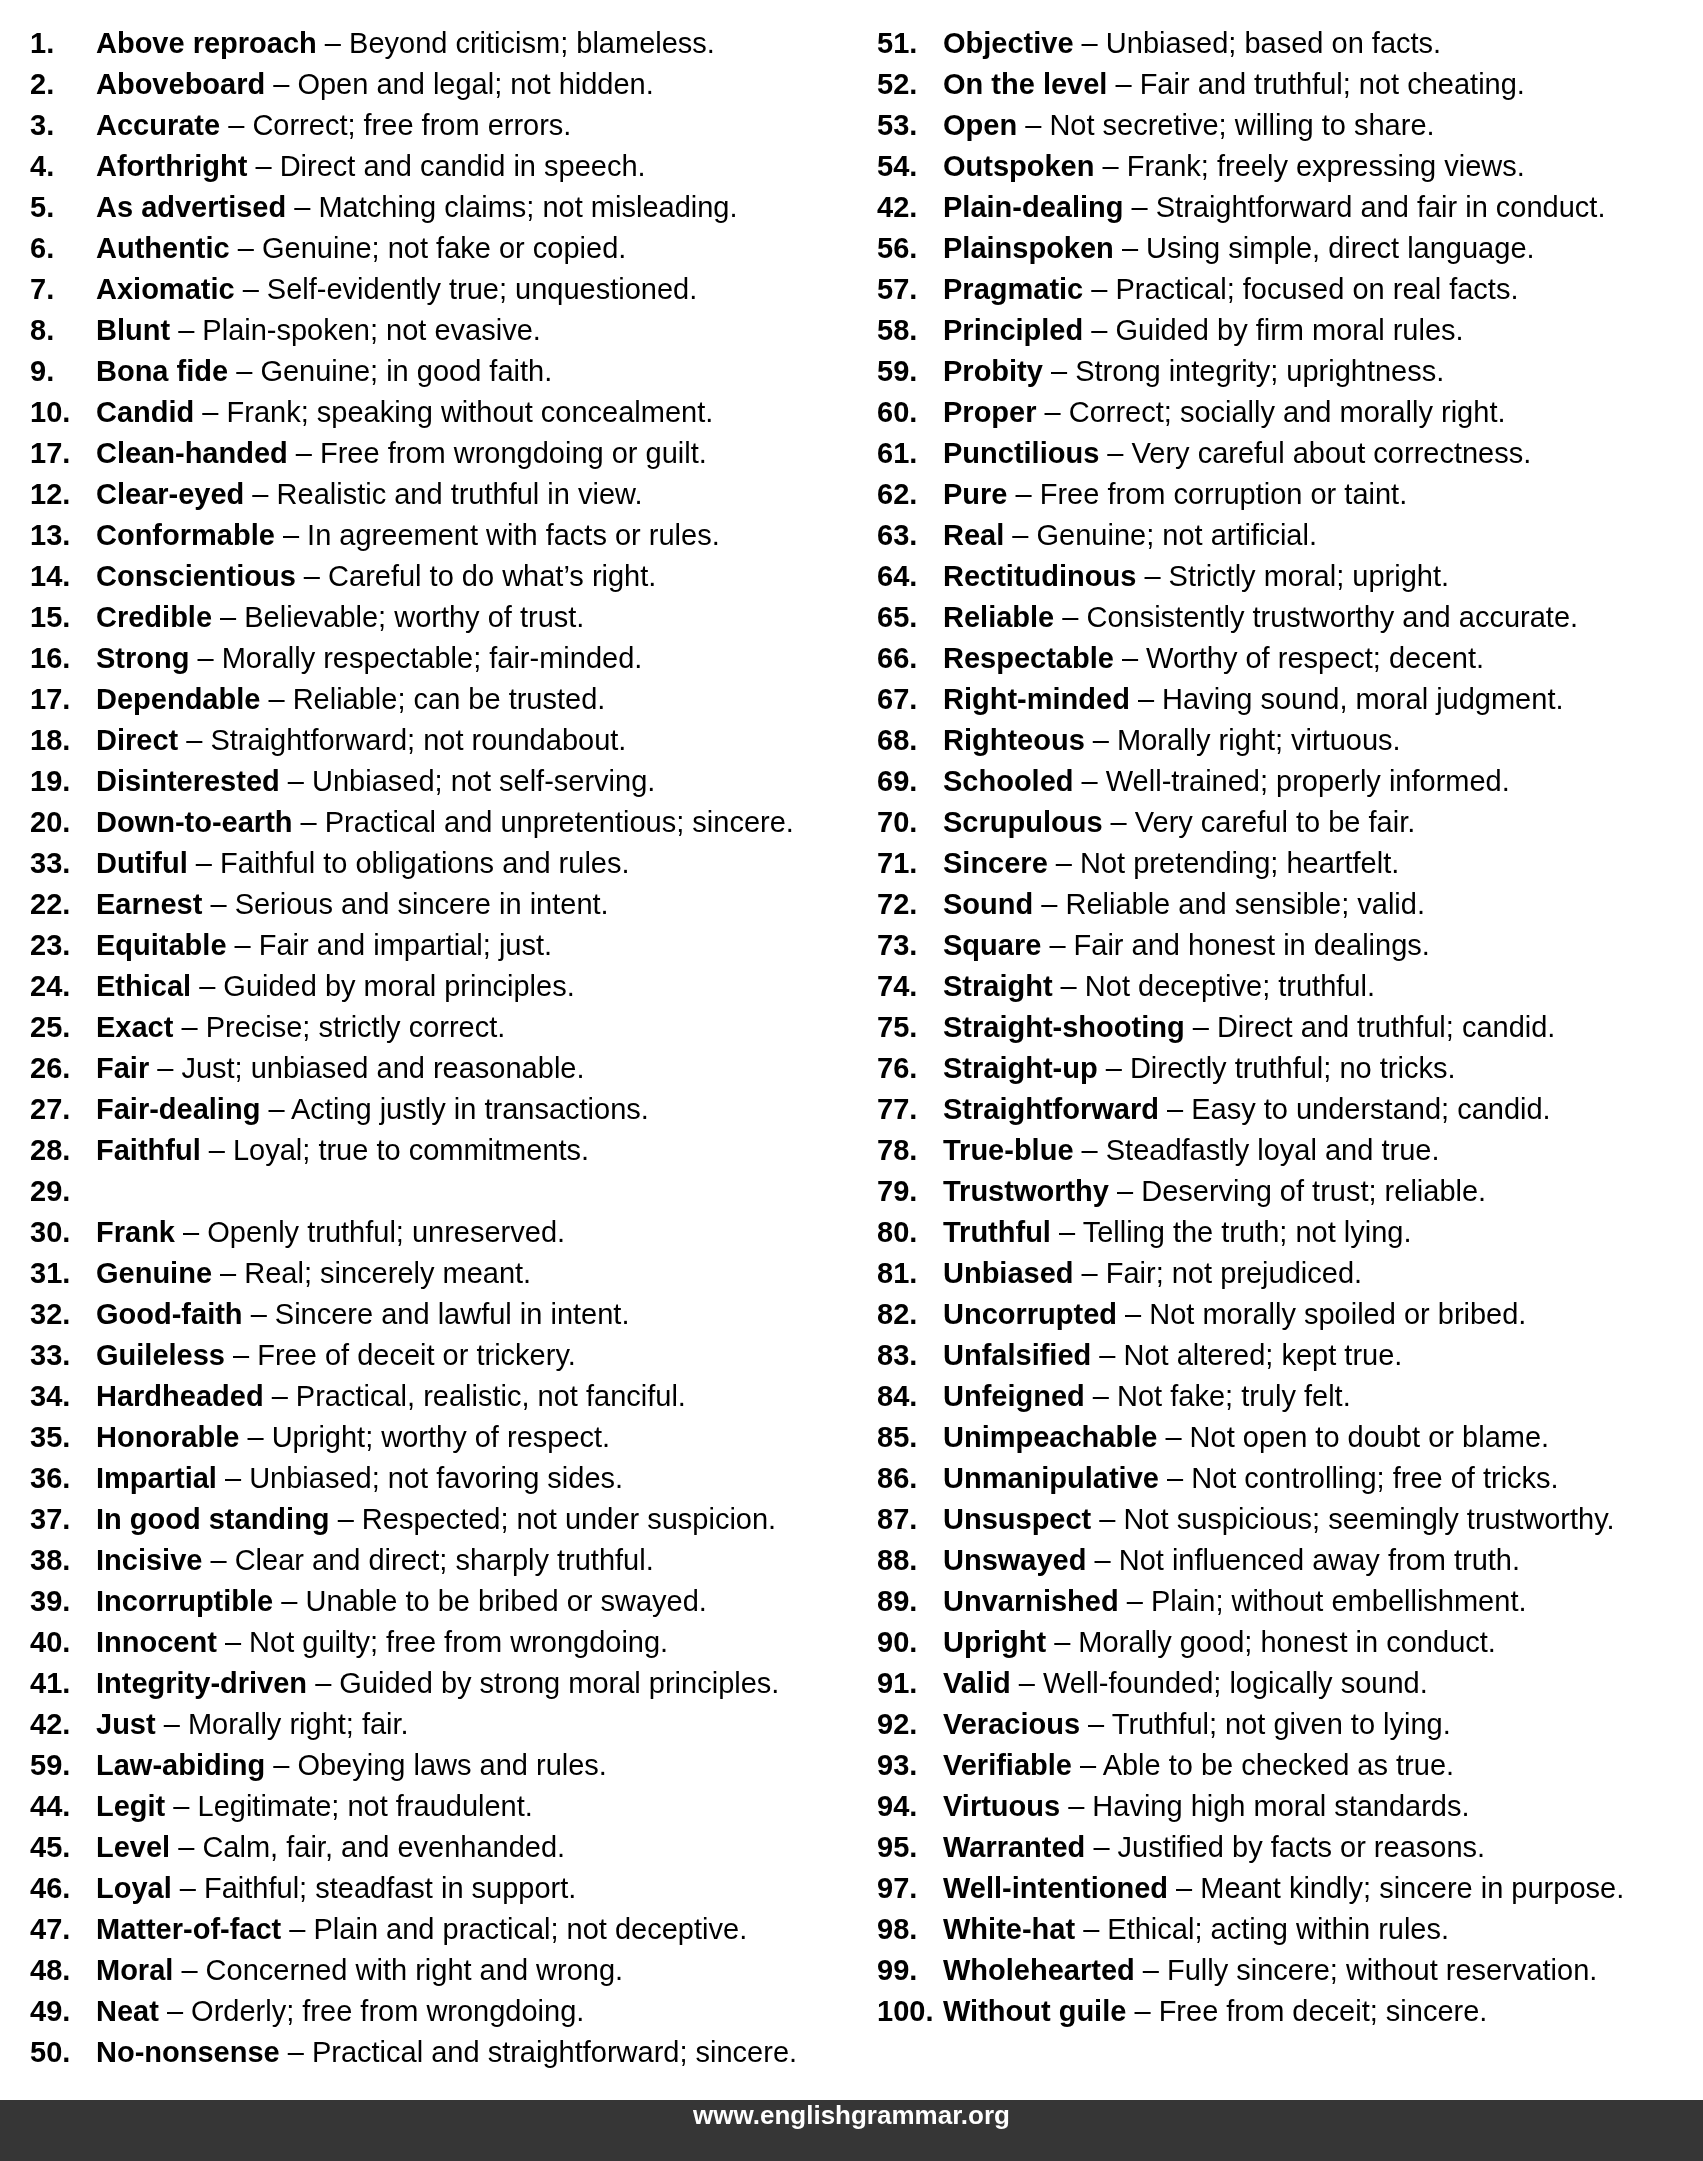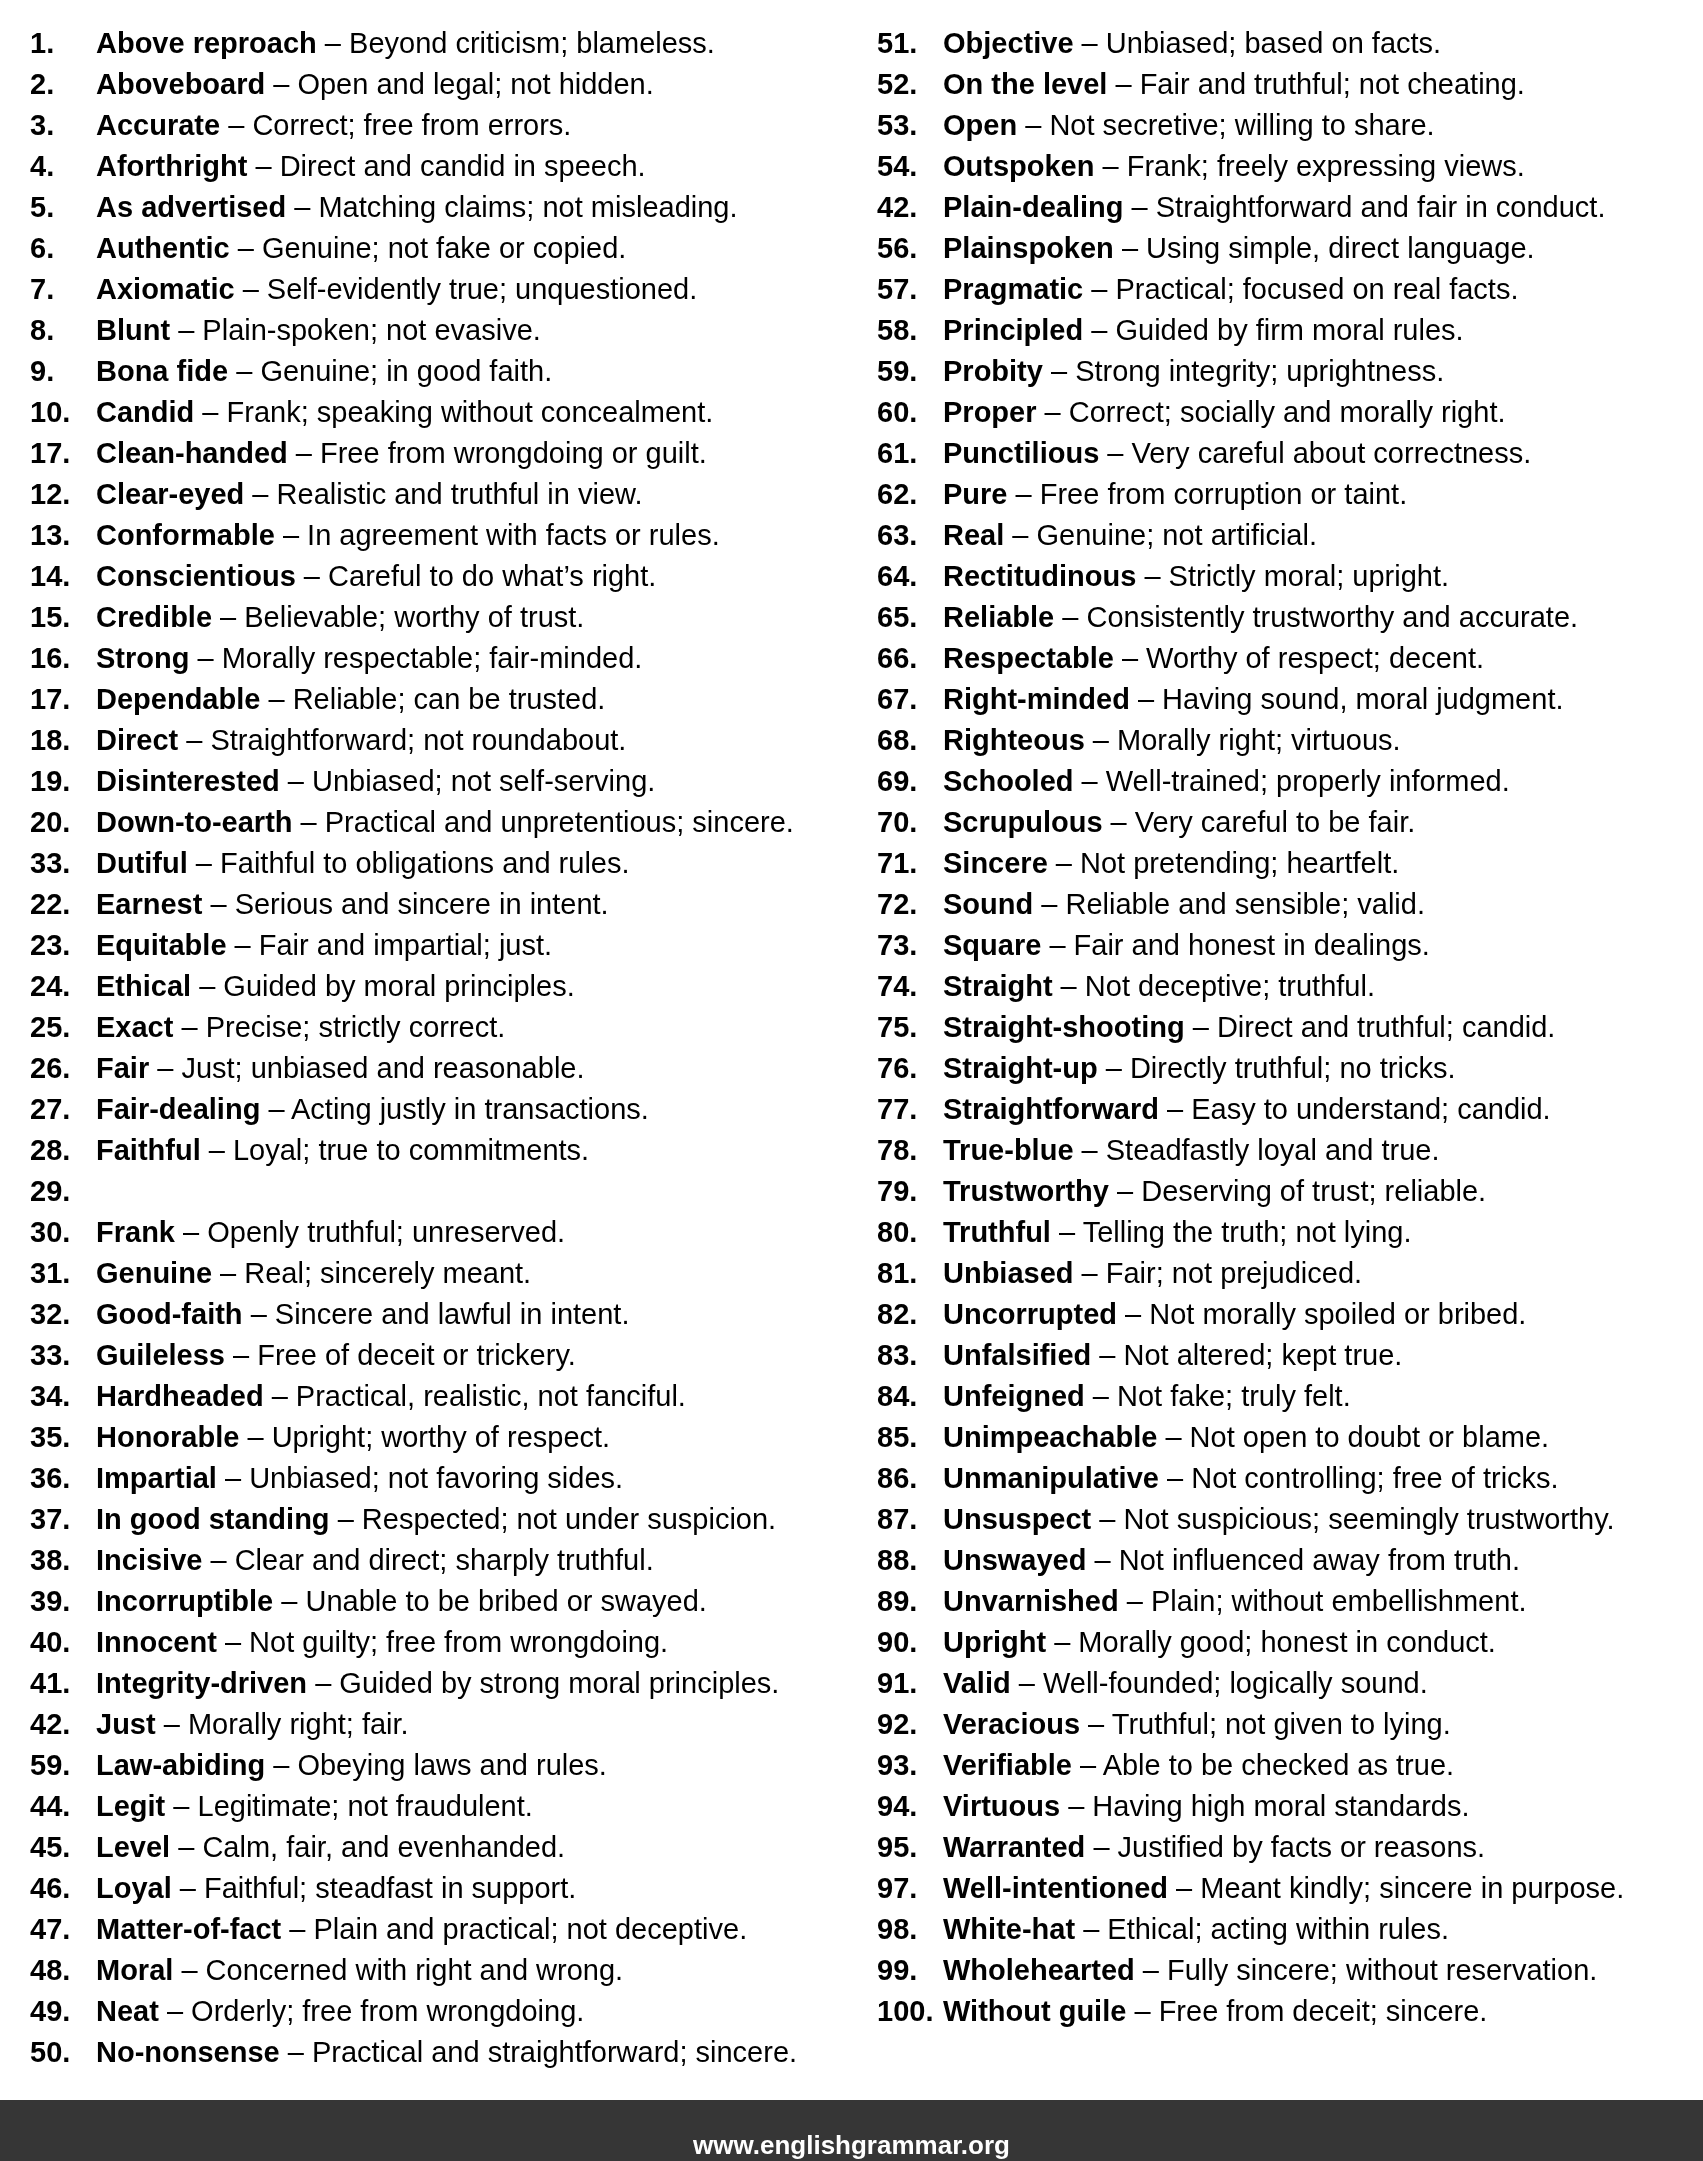--- a/index.html
+++ b/index.html
@@ -4,21 +4,21 @@
 <style>
   html, body { margin:0; padding:0; background:#ffffff; }
   body { width:1703px; height:2161px; position:relative; overflow:hidden; font-family:"Liberation Sans", sans-serif; color:#000; }
   .col { position:absolute; top:23px; }
   .col.left { left:30px; width:833px; }
   .col.right { left:877px; width:820px; }
   .row { height:41px; line-height:41px; font-size:29px; white-space:nowrap; display:flex; }
   .num { font-weight:bold; width:66px; flex:none; }
   .term { font-weight:bold; }
   .sep, .def { font-weight:normal; }
-  .footer { position:absolute; left:0; top:2100px; width:1703px; height:61px; background:#363636; color:#fff; font-weight:bold; font-size:26px; display:flex; align-items:flex-end; justify-content:center; }
+  .footer { position:absolute; left:0; top:2100px; width:1703px; height:61px; background:#363636; color:#fff; font-weight:bold; font-size:26px; display:flex; align-items:flex-start; justify-content:center; }
 </style>
 </head>
 <body>
 
 <div class="col left">
     <div class="row">
       <span class="num">1.</span>
       <span><span class="term">Above reproach</span><span class="sep"> – </span><span class="def">Beyond criticism; blameless.</span></span>
     </div>
     <div class="row">

